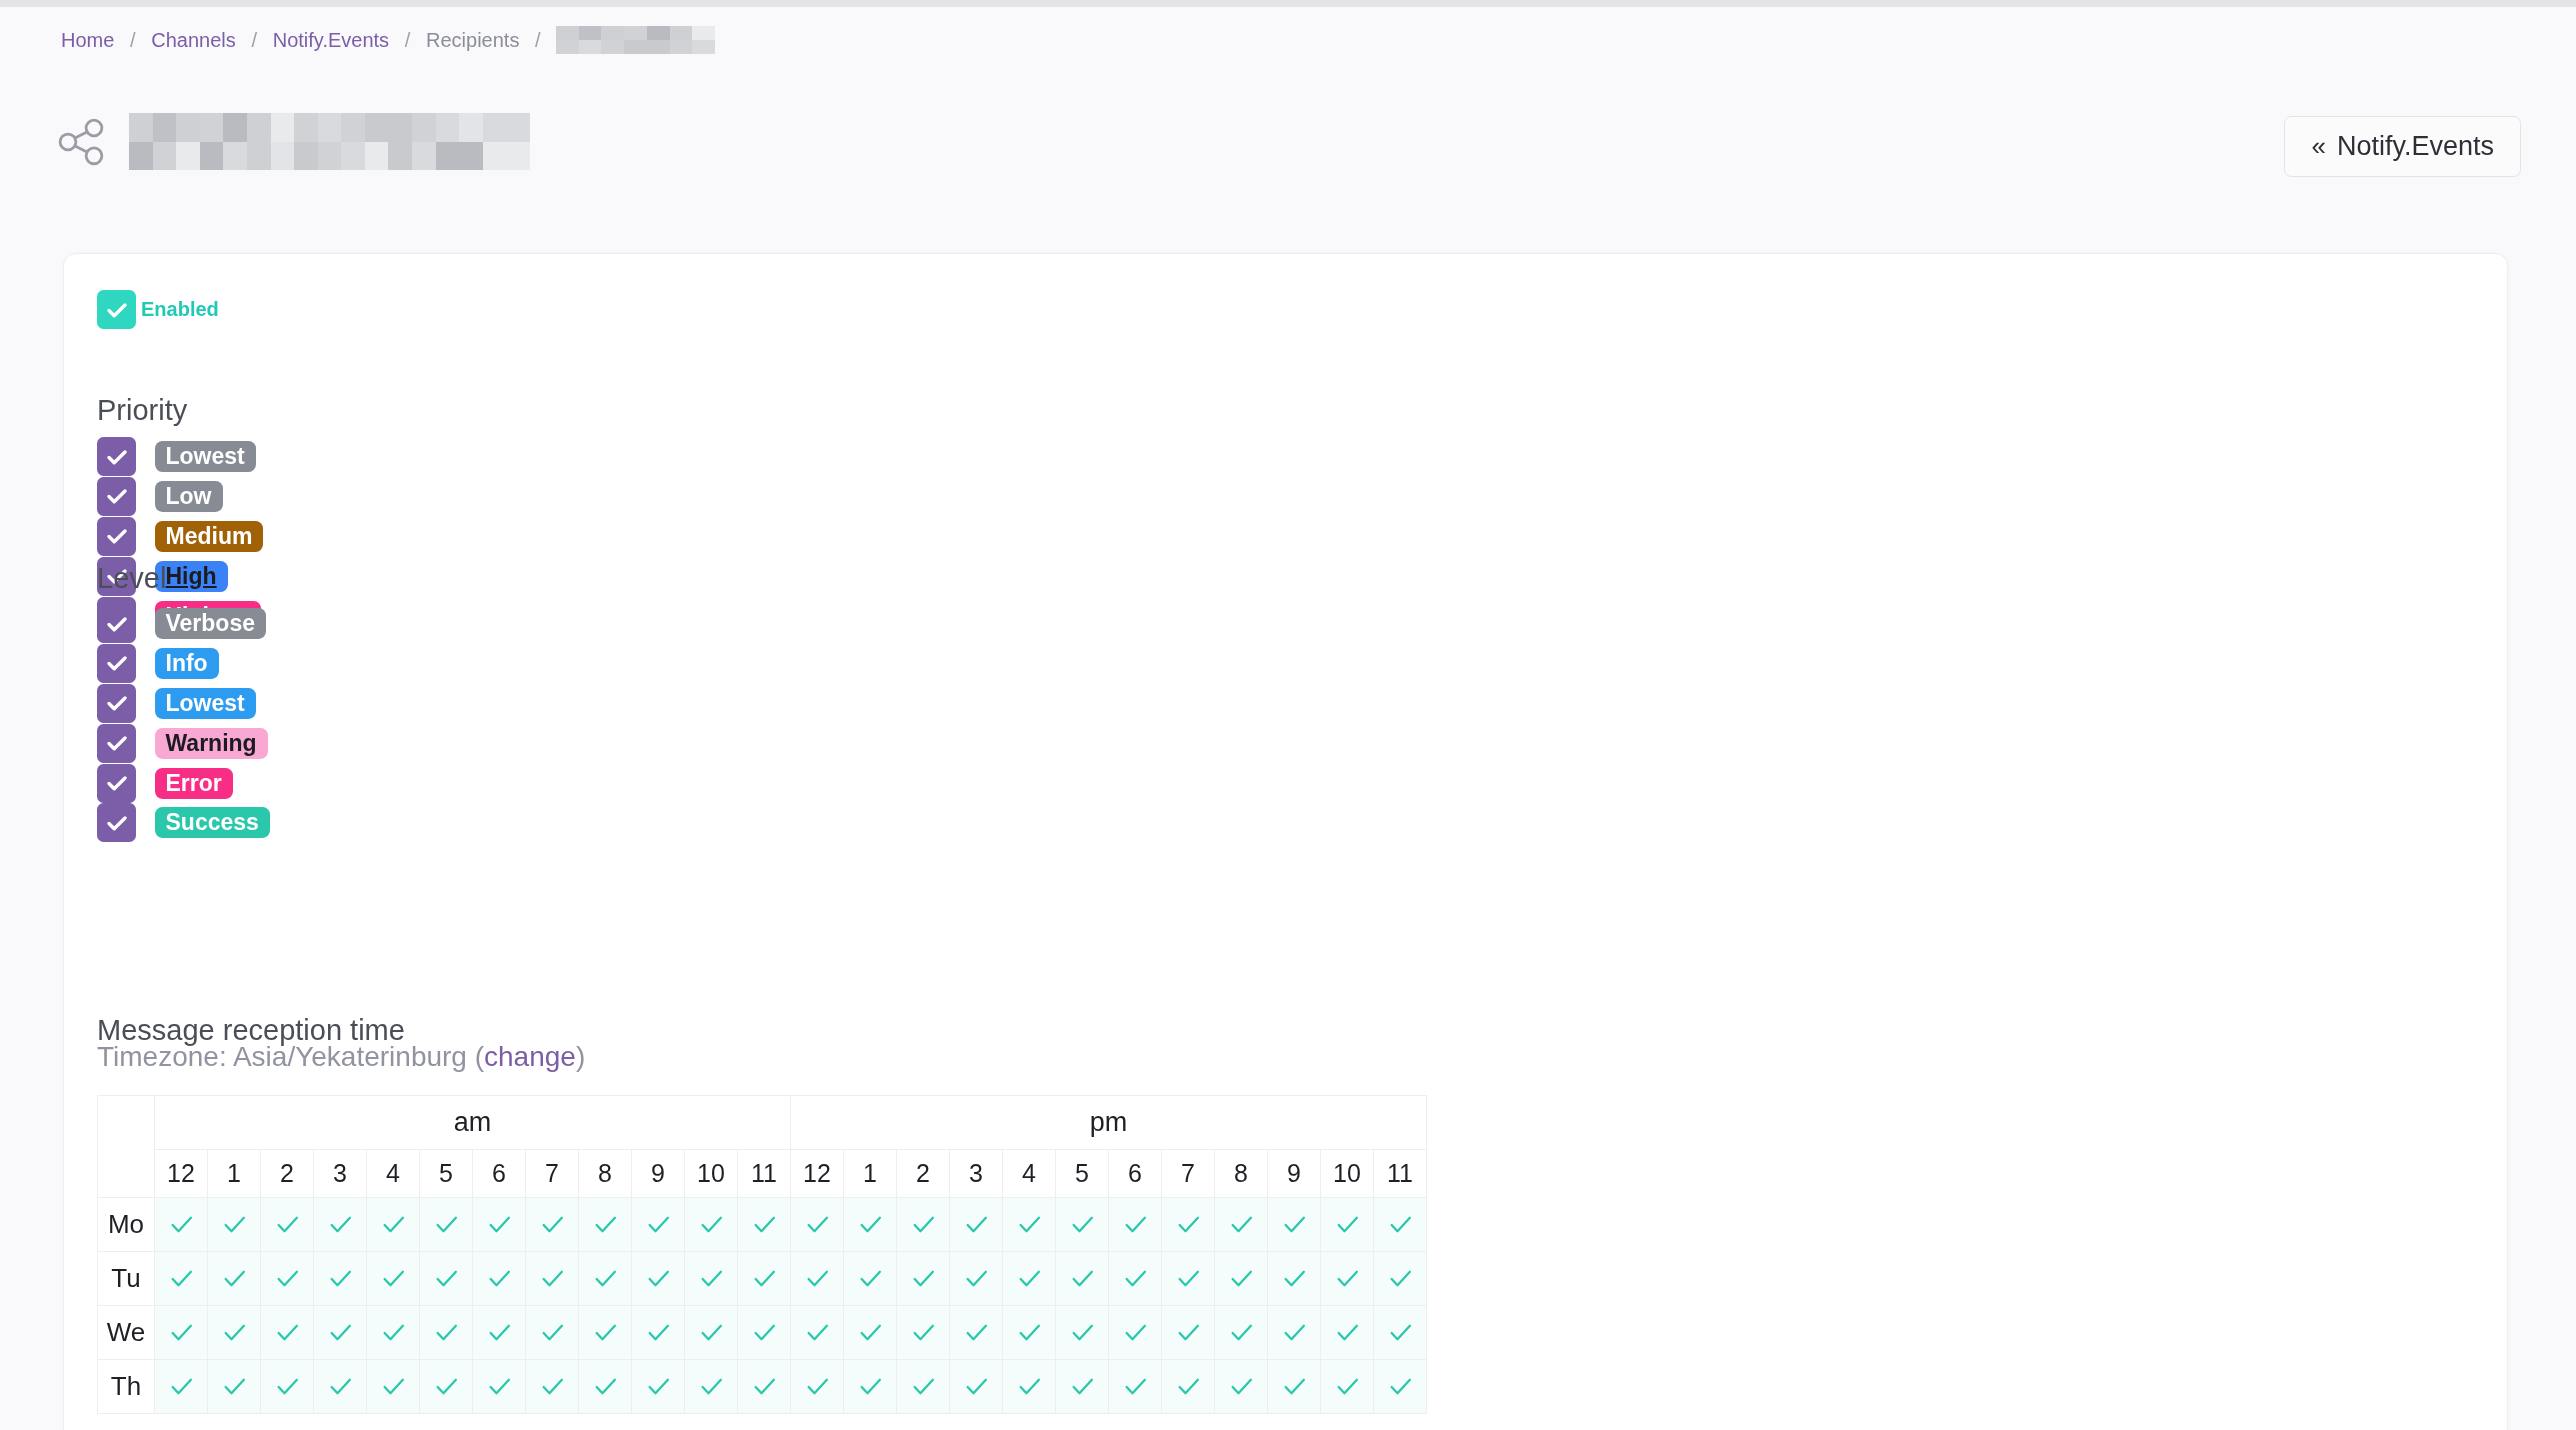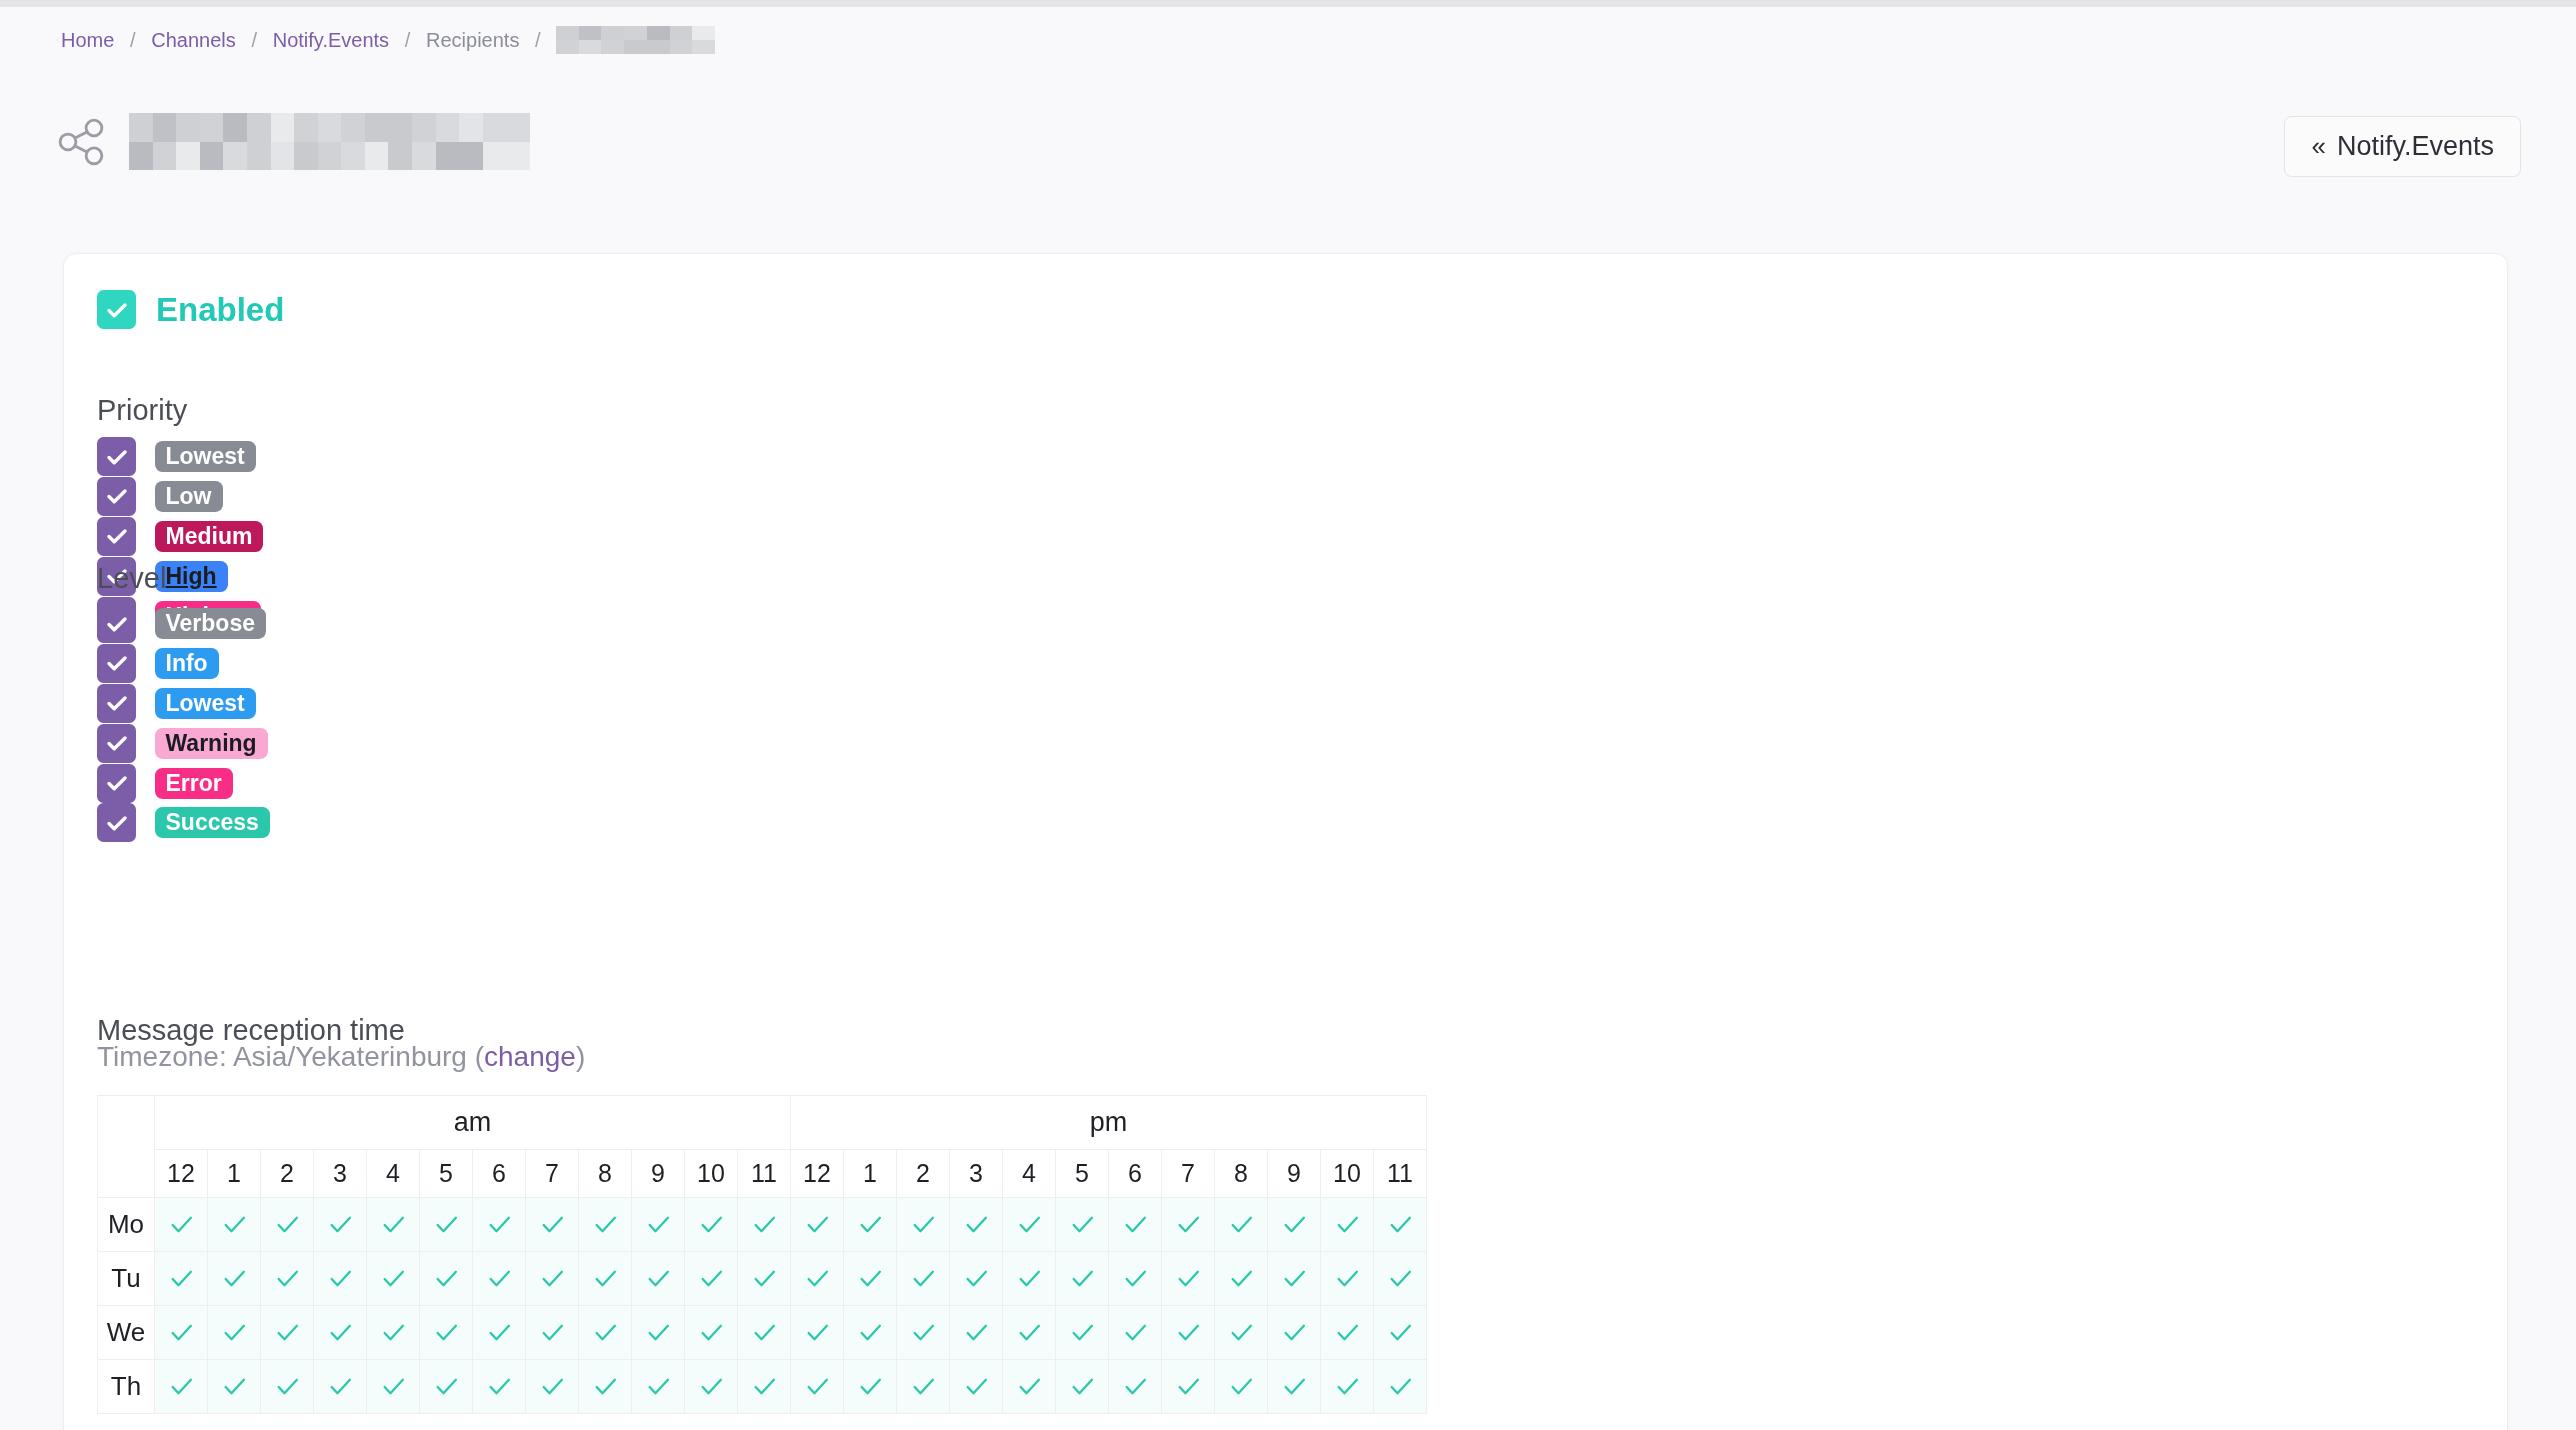--- a/index.html
+++ b/index.html
@@ -108,22 +108,22 @@
     flex: none;
     display: flex;
     align-items: center;
     justify-content: center;
     cursor: pointer;
   }
   .cb svg { width: 24px; height: 24px; display: block; }
   .cb-teal { background: #2fd7c0; }
   .cb-purple { background: #7b5ea7; }
   .enabled-label {
-    margin-left: 20px;
-    font-size: 33px;
+    margin-left: 5px;
+    font-size: 20px;
     font-weight: bold;
     color: #22c9b5;
   }
 
   .section-title {
     position: absolute;
     left: 33px;
     font-size: 29px;
     color: #4c4e57;
   }
@@ -321,21 +321,21 @@
             </svg>
           </span>
           <span class="badge" style="background: rgb(134, 139, 148); color: rgb(255, 255, 255);">Low</span>
         </div>
         <div class="opt-row">
           <span class="cb cb-purple">
             <svg viewBox="0 0 24 24">
               <path d="M4 12.5l5.2 5.2L20 7" fill="none" stroke="#fff" stroke-width="3.4" stroke-linecap="round" stroke-linejoin="round"></path>
             </svg>
           </span>
-          <span class="badge" style="background: #be185d; color: rgb(255, 255, 255);">Medium</span>
+          <span class="badge" style="background: #a16207; color: rgb(255, 255, 255);">Medium</span>
         </div>
         <div class="opt-row">
           <span class="cb cb-purple">
             <svg viewBox="0 0 24 24">
               <path d="M4 12.5l5.2 5.2L20 7" fill="none" stroke="#fff" stroke-width="3.4" stroke-linecap="round" stroke-linejoin="round"></path>
             </svg>
           </span>
           <span class="badge" style="background: #3b82f6; color: rgb(27, 28, 32); text-decoration: underline;">High</span>
         </div>
         <div class="opt-row">

